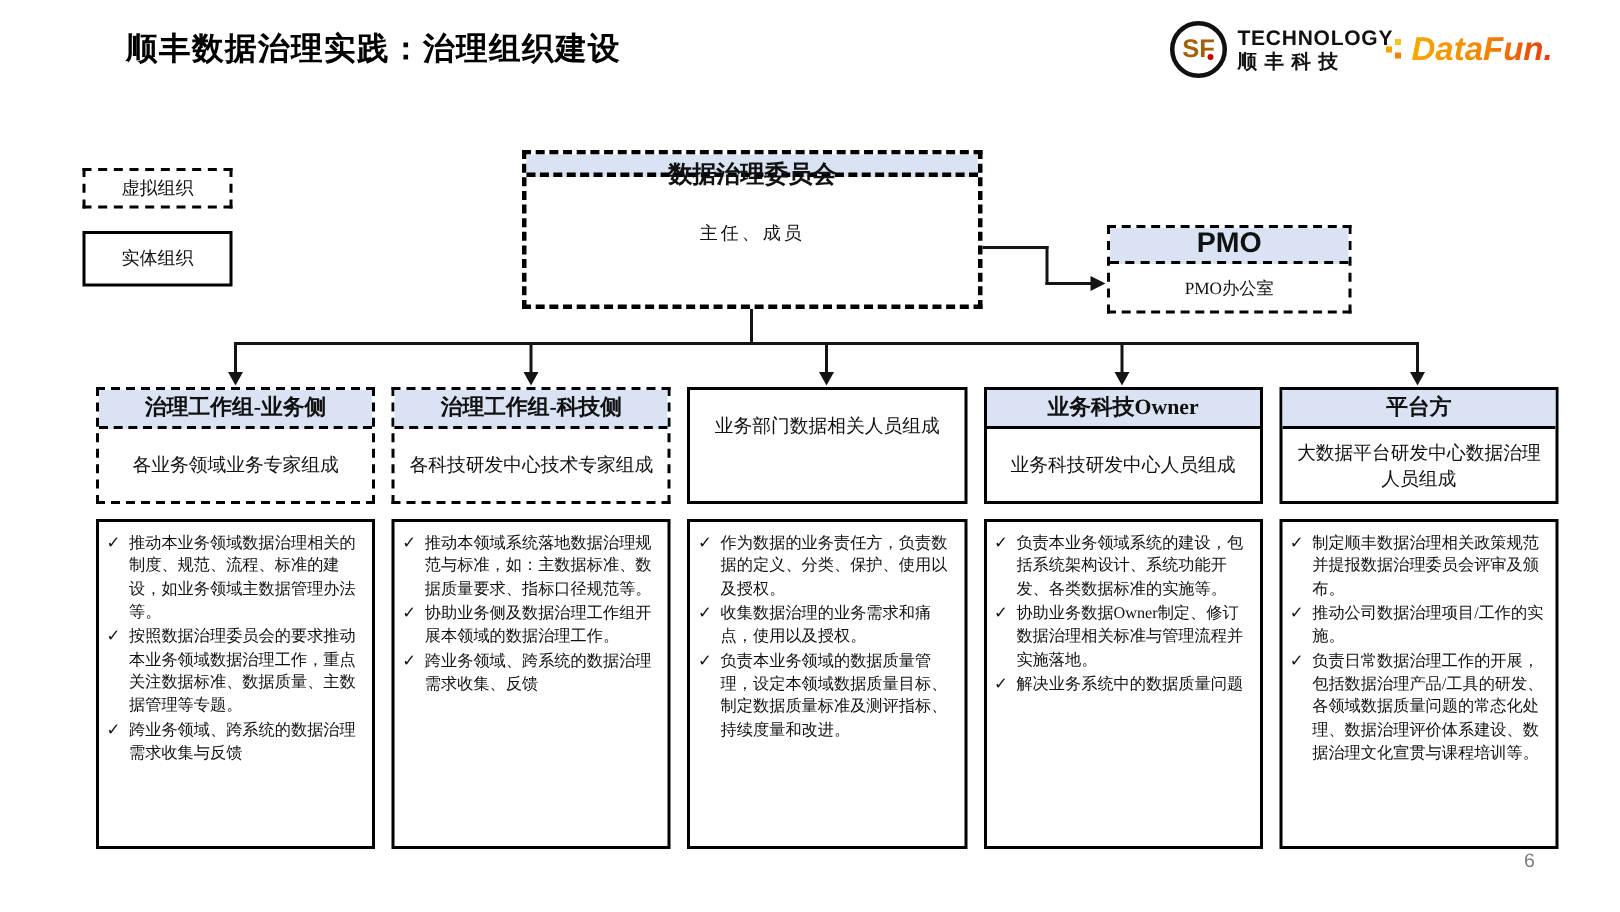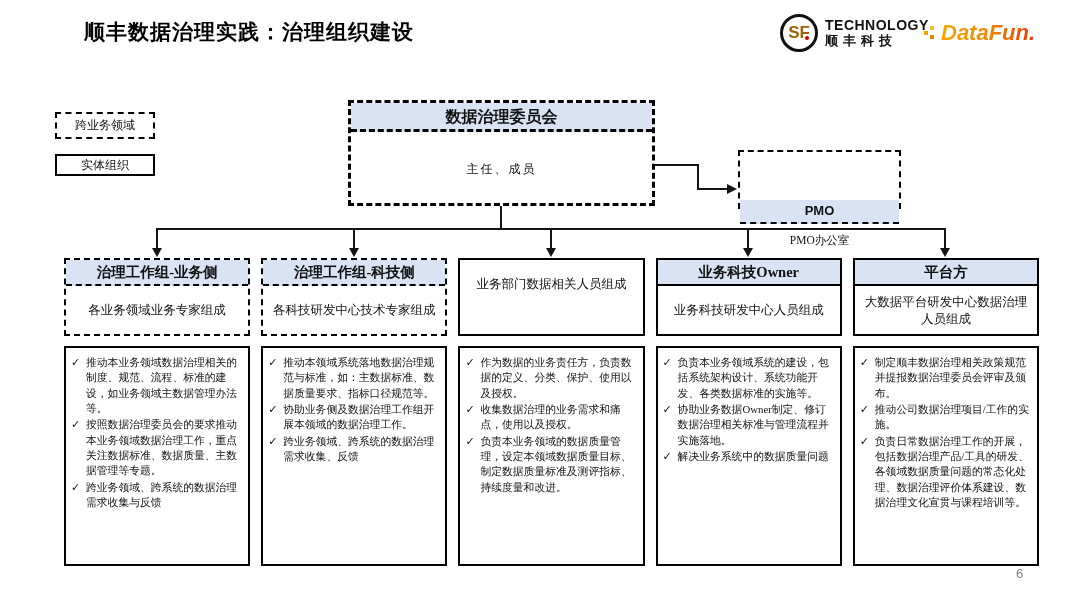--- a/index.html
+++ b/index.html
@@ -31,29 +31,29 @@
   .df-dots i:nth-child(2){left:6px;top:0;background:#fbc02d;}
   .df-dots i:nth-child(3){left:6px;top:9px;background:#f08300;}
   .df-text{
     font-family:"Liberation Sans",sans-serif;font-weight:bold;font-size:22px;font-style:italic;
     background:linear-gradient(90deg,#f7a800 0%,#f08300 55%,#e8380d 100%);
     -webkit-background-clip:text;background-clip:text;color:transparent;line-height:1;
   }
   
   .legend-box{position:absolute;box-sizing:border-box;display:flex;align-items:center;justify-content:center;font-size:12px;background:#fff;}
   .legend-virtual{left:55px;top:112px;width:100px;height:27px;border:2px dashed #000;}
-  .legend-solid{left:55px;top:154px;width:100px;height:22px;border:2px solid #000;}
+  .legend-solid{left:55px;top:154px;width:100px;height:37px;border:2px solid #000;}
   
   .org-box{position:absolute;box-sizing:border-box;background:#fff;}
   .org-box .hd{background:#dae3f3;font-weight:bold;text-align:center;box-sizing:border-box;}
   .committee{left:348px;top:100px;width:307px;height:106px;border:3px dashed #000;}
-  .committee .hd{font-size:16px;line-height:27px;height:29px;border-bottom:3px dashed #000;}
+  .committee .hd{font-size:16px;line-height:27px;height:15px;border-bottom:3px dashed #000;}
   .committee .bd{height:74px;display:flex;align-items:center;justify-content:center;font-size:12px;letter-spacing:2px;}
   .pmo{left:738px;top:150px;width:163px;height:59px;border:2px dashed #000;}
-  .pmo .hd{font-family:"Liberation Sans",sans-serif;font-size:13px;line-height:22px;height:24px;border-bottom:2px dashed #000;margin-top:48px;}
+  .pmo .hd{font-family:"Liberation Sans",sans-serif;font-size:19px;line-height:22px;height:24px;border-bottom:2px dashed #000;}
   .pmo .bd{height:33px;display:flex;align-items:center;justify-content:center;font-size:11.5px;}
   
   .hline,.vline{position:absolute;background:#141414;}
   .arrow-right{position:absolute;width:0;height:0;border-top:5px solid transparent;border-bottom:5px solid transparent;border-left:10px solid #141414;}
   .arrow-down{position:absolute;width:0;height:0;border-left:5px solid transparent;border-right:5px solid transparent;border-top:9px solid #141414;}
   
   .cols{position:absolute;left:64px;top:258px;width:975px;display:flex;gap:11px;}
   .col{flex:1;display:flex;flex-direction:column;}
   .col .head{box-sizing:border-box;height:78px;background:#fff;margin-bottom:10px;}
   .col.virtual .head{border:2.5px dashed #000;}
@@ -88,21 +88,21 @@
 
 <div class="datafun-logo">
   <span class="df-dots">
       <i></i>
       <i></i>
       <i></i>
     </span>
   <span class="df-text">DataFun.</span>
 </div>
 
-<div class="legend-box legend-virtual">跨业务领域</div>
+<div class="legend-box legend-virtual">虚拟组织</div>
 <div class="legend-box legend-solid">实体组织</div>
 
 <div class="org-box committee">
   <div class="hd">数据治理委员会</div>
   <div class="bd">主任、成员</div>
 </div>
 
 <div class="org-box pmo">
   <div class="hd">PMO</div>
   <div class="bd">PMO办公室</div>

